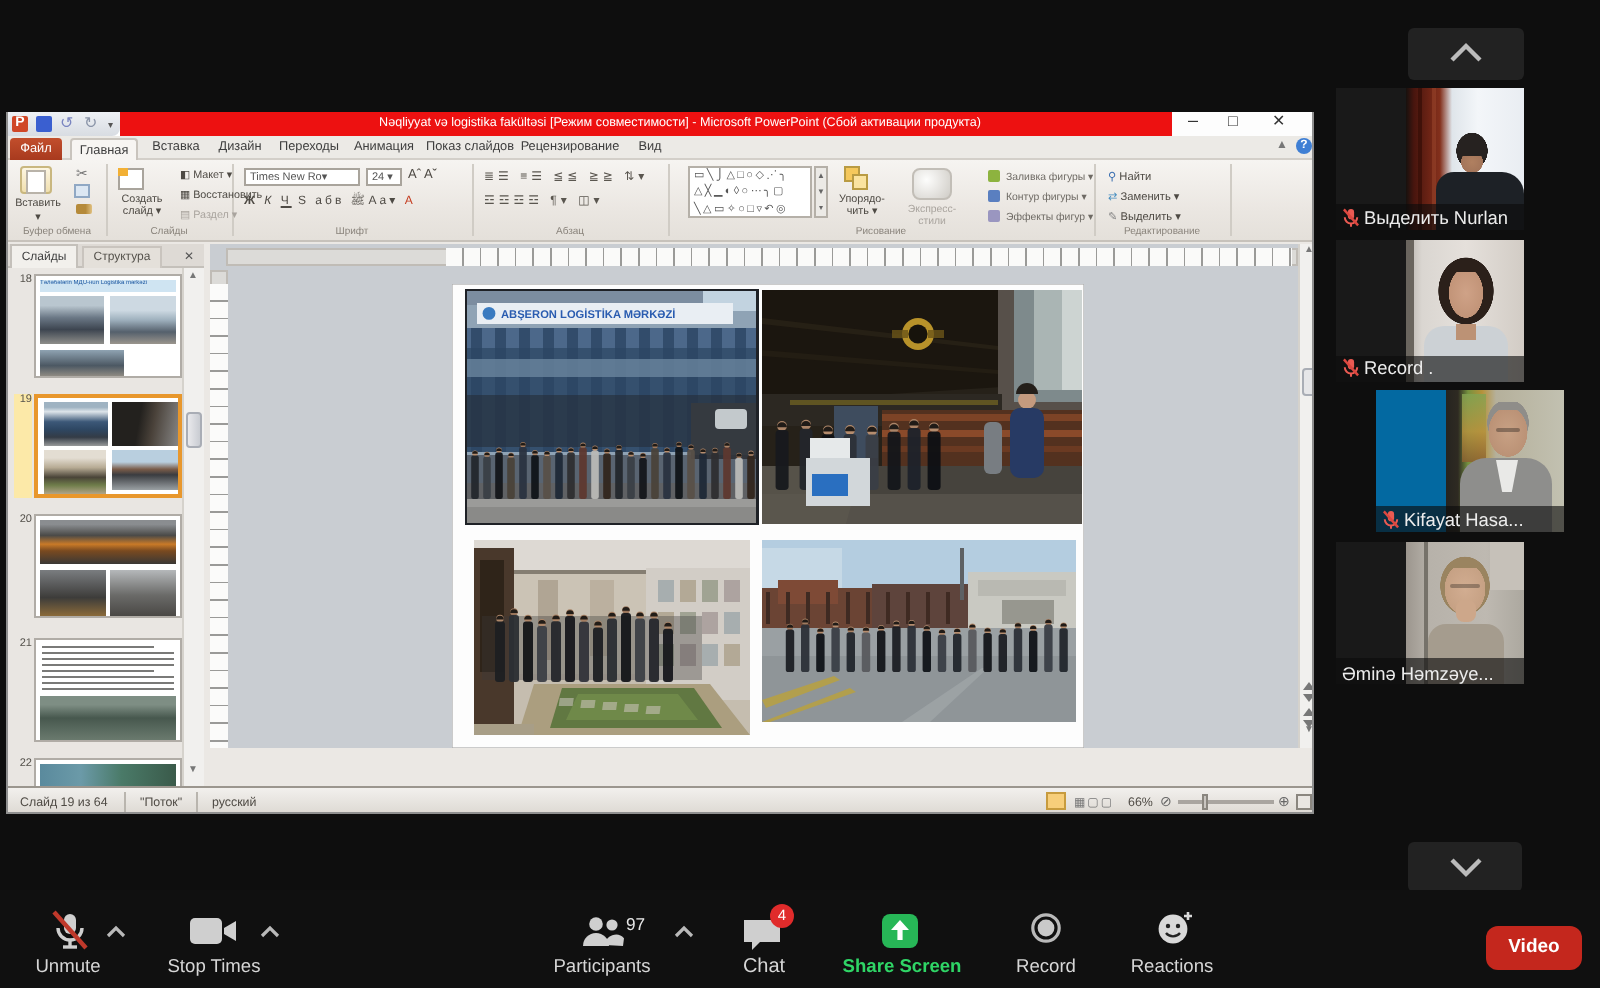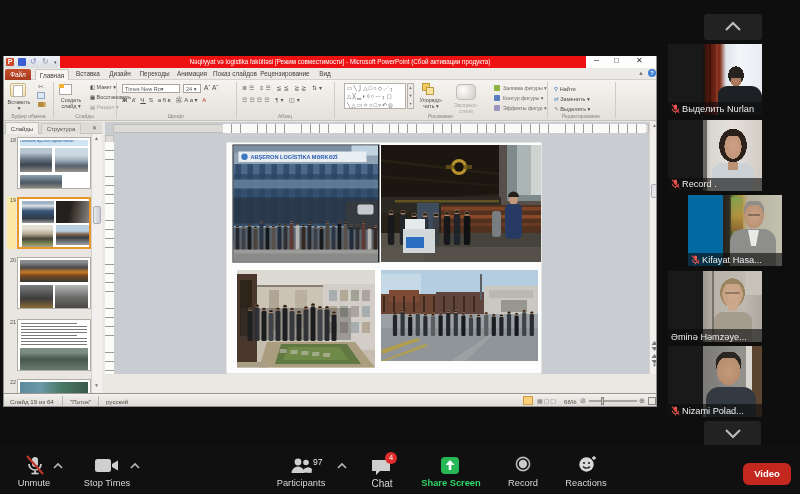--- a/index.html
+++ b/index.html
@@ -549,39 +549,20 @@
         <div class="abs" style="left:14px;top:7px;width:31px;height:33px;background:radial-gradient(ellipse at 50% 45%,#9a8460 0,#9a8460 56%,transparent 57%)"></div>
         <div class="abs" style="left:18px;top:13px;width:23px;height:25px;background:radial-gradient(ellipse at 50% 42%,#d2ad91 0,#c6a184 62%,transparent 63%)"></div>
         <div class="abs" style="left:22px;top:21px;width:15px;height:2px;background:rgba(40,34,28,.35);border-radius:1px"></div>
         <div class="abs" style="left:25px;top:29px;width:10px;height:11px;background:#cda78a;border-radius:4px"></div>
         <div class="abs" style="left:11px;top:41px;width:38px;height:30px;background:#a59c8e;border-radius:9px 9px 0 0"></div>
       </div>
       <div class="abs" style="left:0;bottom:0;width:94px;height:13px;background:rgba(12,12,12,0.62);display:flex;align-items:flex-end;padding-left:3px;gap:2px">
         <span style="color:#ececec;font-size:9.2px;white-space:nowrap">Əminə Həmzəye...</span>
       </div>
     </div>
-    <div class="abs" style="left:668px;top:346px;width:94px;height:71px;background:#191919;overflow:hidden">
-      <div class="abs" style="left:35px;top:0;width:59px;height:71px;overflow:hidden">
-        <div class="abs" style="left:0;top:0;width:59px;height:71px;background:linear-gradient(90deg,#7b7a76 0,#888783 22px,#93928d 38px,#8b8a85 59px)"></div>
-        <div class="abs" style="left:43px;top:0;width:6px;height:71px;background:#dad7d1"></div>
-        <div class="abs" style="left:49px;top:0;width:10px;height:71px;background:#5b4430"></div>
-        <div class="abs" style="left:9px;top:6px;width:33px;height:28px;background:radial-gradient(ellipse at 50% 42%,#2b2622 0,#2b2622 55%,transparent 56%)"></div>
-        <div class="abs" style="left:12px;top:12px;width:27px;height:29px;background:radial-gradient(ellipse at 50% 44%,#c49a7c 0,#b68d6f 62%,transparent 63%)"></div>
-        <div class="abs" style="left:3px;top:41px;width:50px;height:30px;background:#343a42;border-radius:13px 13px 0 0"></div>
-      </div>
-      <div class="abs" style="left:0;bottom:0;width:94px;height:13px;background:rgba(12,12,12,0.62);display:flex;align-items:center;padding-left:3px;gap:2px">
-        <svg width="9" height="10" viewBox="0 0 8 9" style="flex:0 0 auto">
-          <rect x="2.6" y="0.5" width="2.8" height="4.6" rx="1.4" fill="#ea5a52"></rect>
-          <path d="M1.2 4.2 a2.8 2.8 0 0 0 5.6 0" stroke="#ea5a52" stroke-width="0.9" fill="none"></path>
-          <line x1="4" y1="7" x2="4" y2="8.4" stroke="#ea5a52" stroke-width="0.9"></line>
-          <line x1="0.8" y1="0.6" x2="7.2" y2="7.8" stroke="#dc4840" stroke-width="1.1"></line>
-        </svg>
-        <span style="color:#ececec;font-size:9.2px;white-space:nowrap">Nizami Polad...</span>
-      </div>
-    </div>
     <div class="abs" style="left:704px;top:421px;width:57px;height:25px;background:#222;border-radius:3px"><svg width="57" height="25">
         <polyline points="22,9 29,16 36,9" fill="none" stroke="#bbb" stroke-width="2.2"></polyline>
       </svg></div>
     <div class="abs" style="left:0;top:445px;width:800px;height:49px;background:#101010">
       <svg class="abs" style="left:24px;top:10px" width="22" height="22" viewBox="0 0 22 22">
         <rect x="8" y="2" width="6" height="10" rx="3" fill="#cfcfcf"></rect>
         <path d="M5 9 a6 6 0 0 0 12 0" stroke="#cfcfcf" stroke-width="1.7" fill="none"></path>
         <line x1="11" y1="15.5" x2="11" y2="18" stroke="#cfcfcf" stroke-width="1.7"></line>
         <line x1="7.5" y1="18.5" x2="14.5" y2="18.5" stroke="#cfcfcf" stroke-width="1.7"></line>
         <line x1="3" y1="1" x2="19" y2="19" stroke="#c0392b" stroke-width="2.2"></line>

